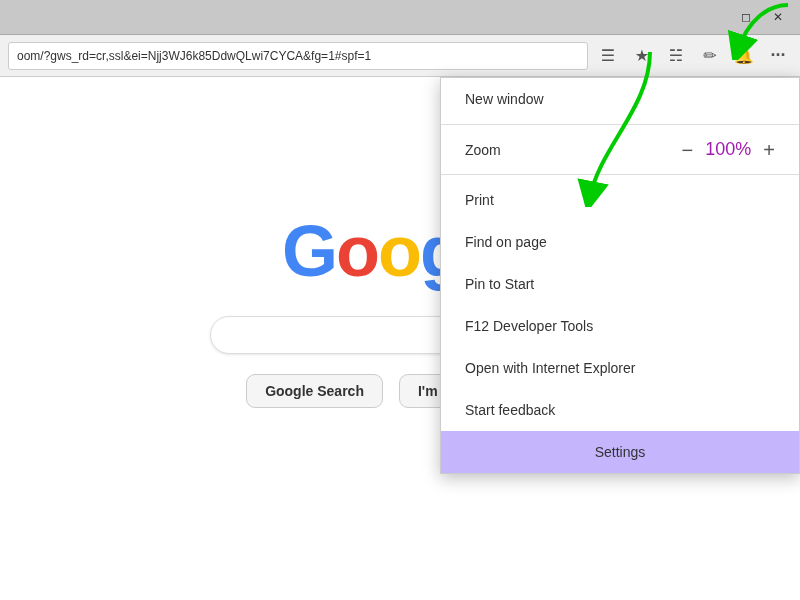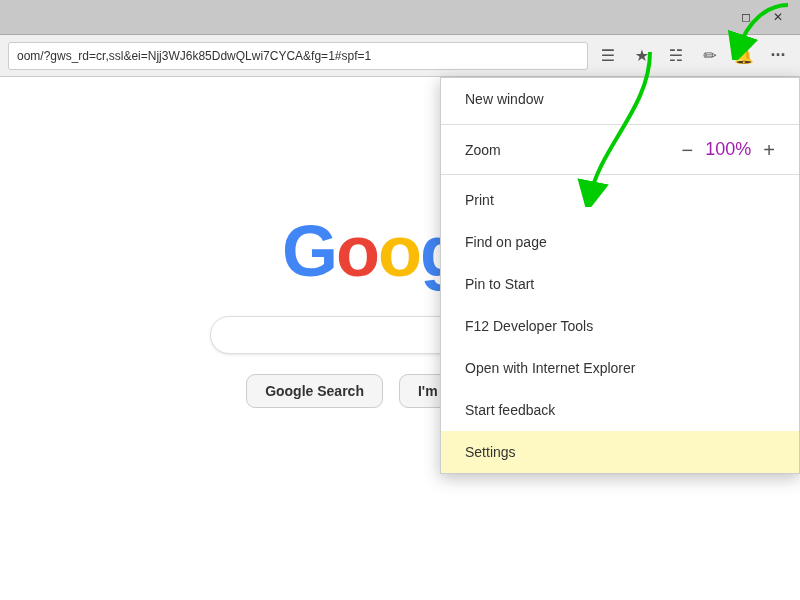--- a/index.html
+++ b/index.html
@@ -268,21 +268,21 @@
       </div>
       <div class="menu-item">
         <span>F12 Developer Tools</span>
       </div>
       <div class="menu-item">
         <span>Open with Internet Explorer</span>
       </div>
       <div class="menu-item">
         <span>Start feedback</span>
       </div>
-      <div class="menu-item highlighted" style="background:#fef9c3;">
+      <div class="menu-item highlighted" style="background:#c4b5fd;justify-content:center;">
         <span>Settings</span>
       </div>
 
     </div>
   </div>
 
   <svg class="arrow-top-right" viewBox="0 0 80 60" style="position:absolute; top:-77px; right:2px; width:80px; height:60px;">
     <defs>
       <marker id="arrowhead1" markerWidth="8" markerHeight="8" refX="4" refY="4" orient="auto">
         <polygon points="0 0, 8 4, 0 8" fill="#00cc00"></polygon>

